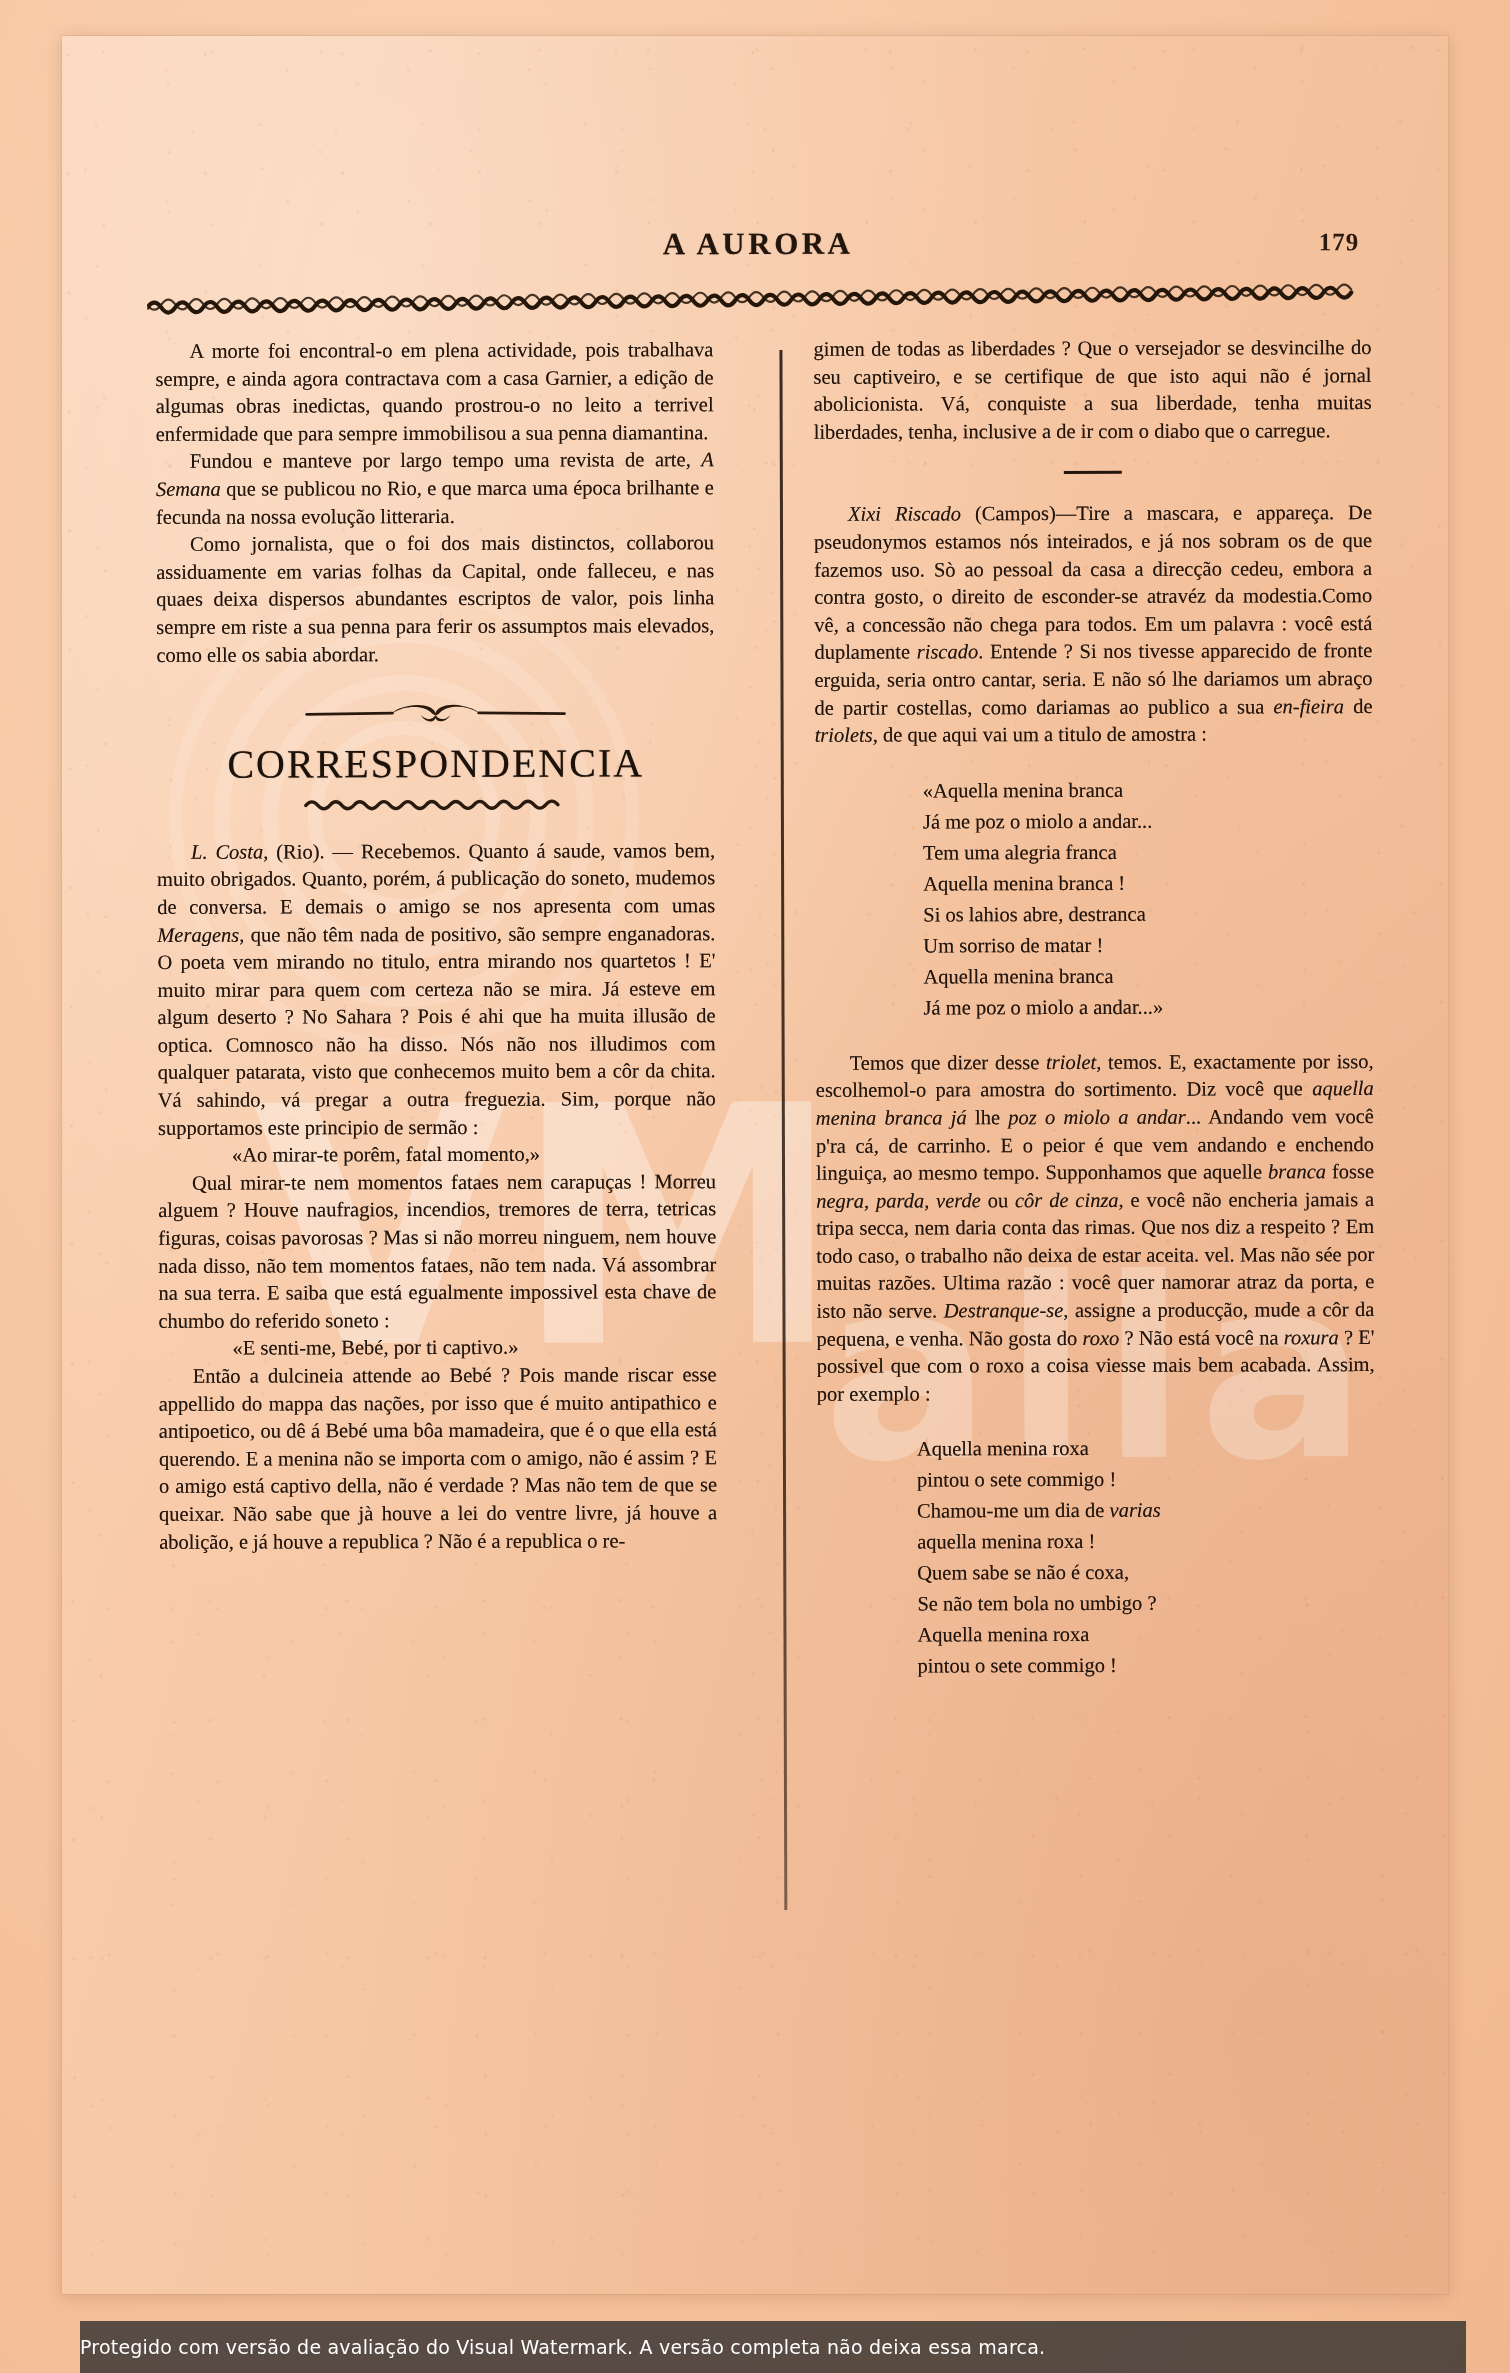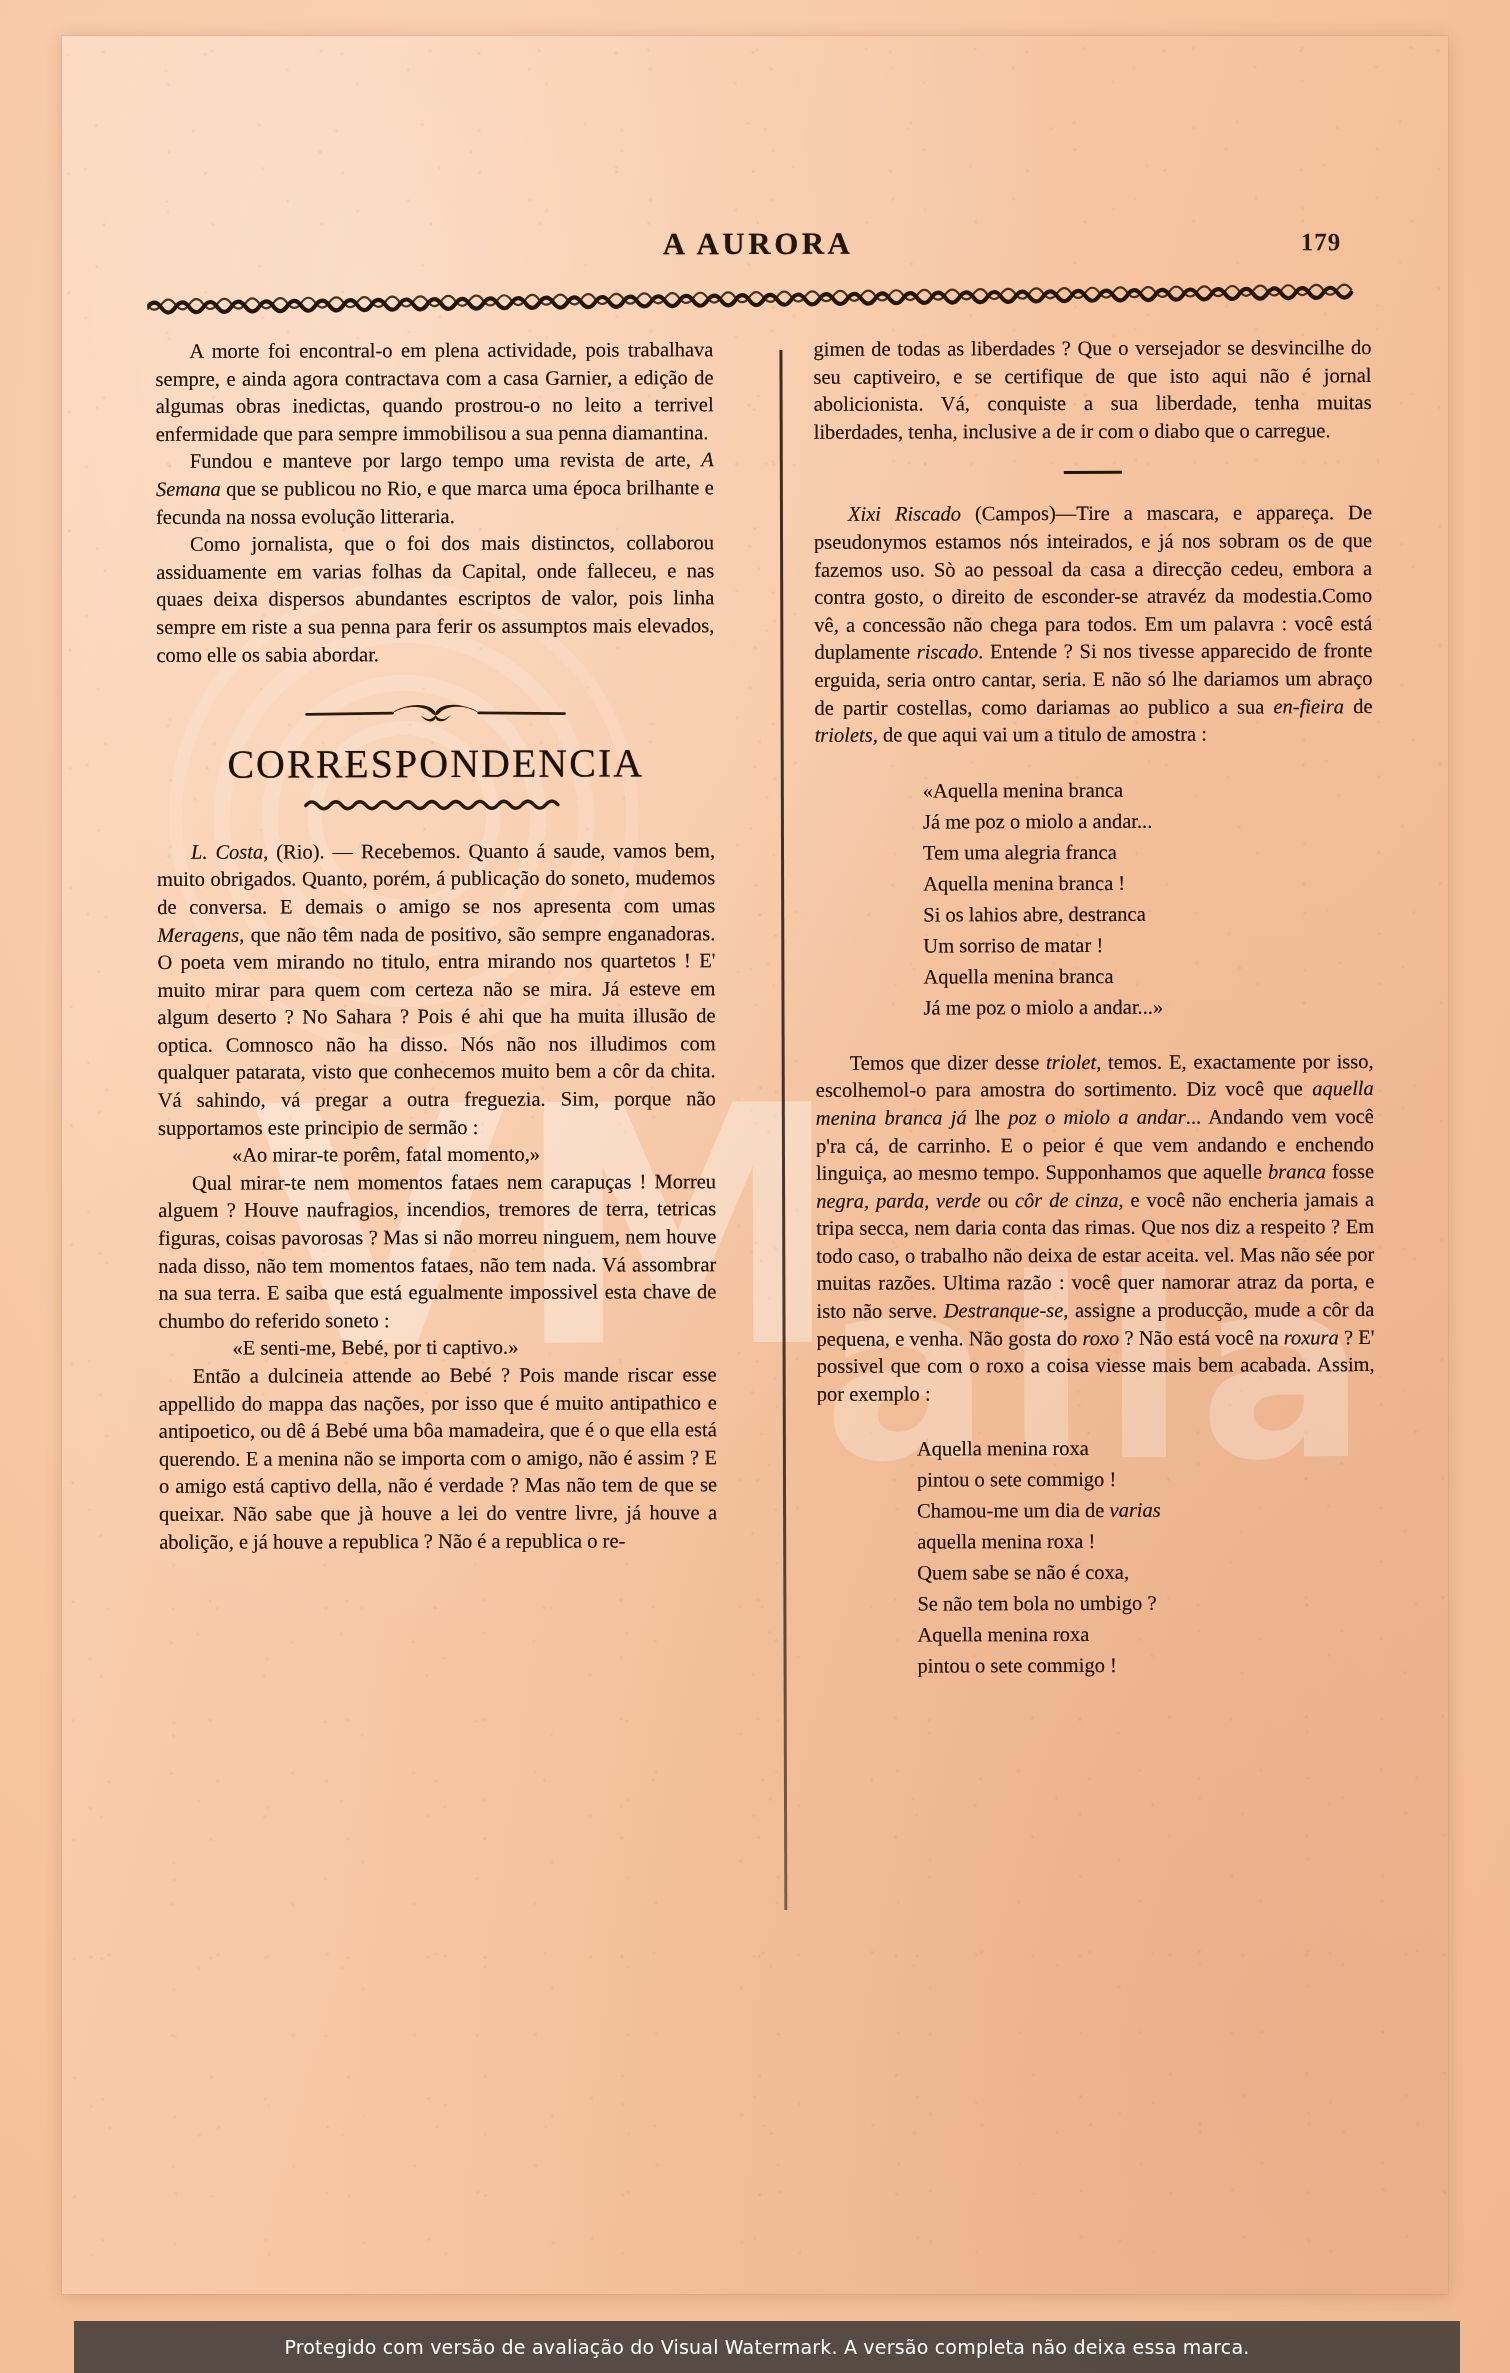--- a/index.html
+++ b/index.html
@@ -115,21 +115,21 @@
     text-align: center;
     font-family: "Liberation Serif", serif;
     font-weight: 700;
     font-size: 31px;
     letter-spacing: 3.5px;
     color: #23160d;
     text-shadow: 0 0 1px rgba(40,22,10,.55);
   }
   #folio {
     position: absolute;
-    right: 28px;
+    right: 10px;
     top: 4px;
     font-family: "Liberation Serif", serif;
     font-size: 25px;
     font-weight: 600;
     letter-spacing: 1px;
     color: #2a1a10;
   }
 
   
   .squiggle {
@@ -238,31 +238,30 @@
   .orn-bottom {
     display: block;
     margin: 0 auto;
     width: 268px;
     height: 16px;
   }
 
   
   #eval-bar {
     position: absolute;
-    left: 74px;
+    left: 80px;
     bottom: 0;
     width: 1386px;
     height: 52px;
     background: rgba(42,42,42,.78);
     color: #ffffff;
     font-family: "DejaVu Sans", sans-serif;
     font-size: 19px;
     display: flex;
     align-items: center;
-    justify-content: center;
     letter-spacing: .2px;
   }
 
   
   #paper-tilt { transform: rotate(-0.18deg); transform-origin: 50% 50%; }
 </style>
 </head>
 <body>
 
 <div id="page-root">

